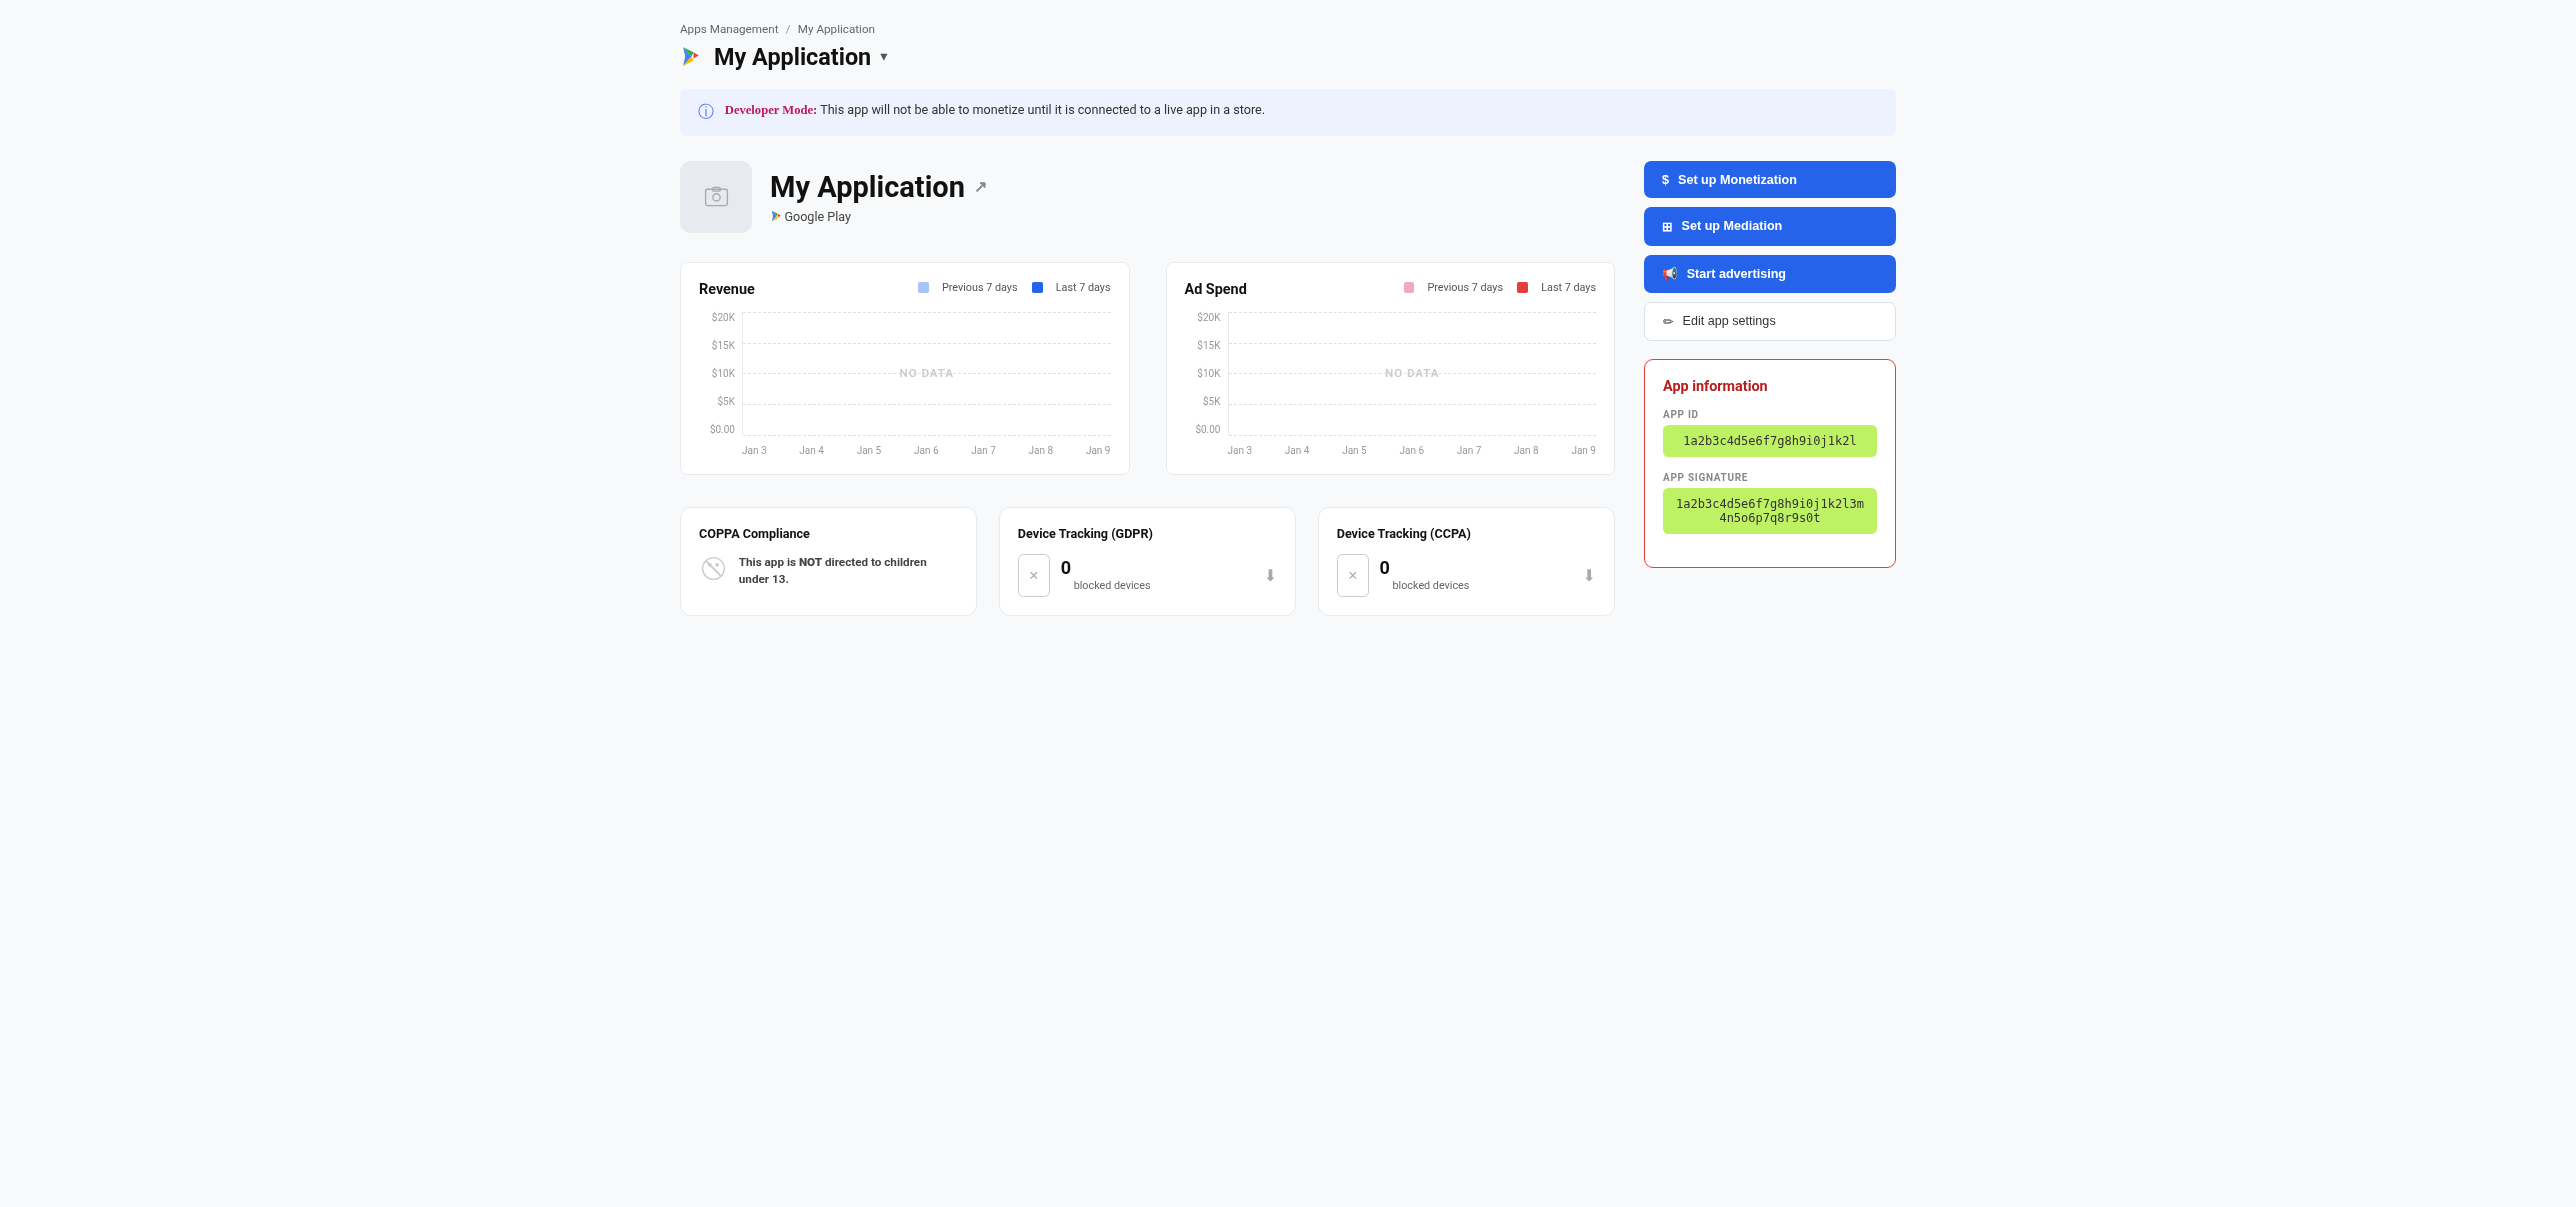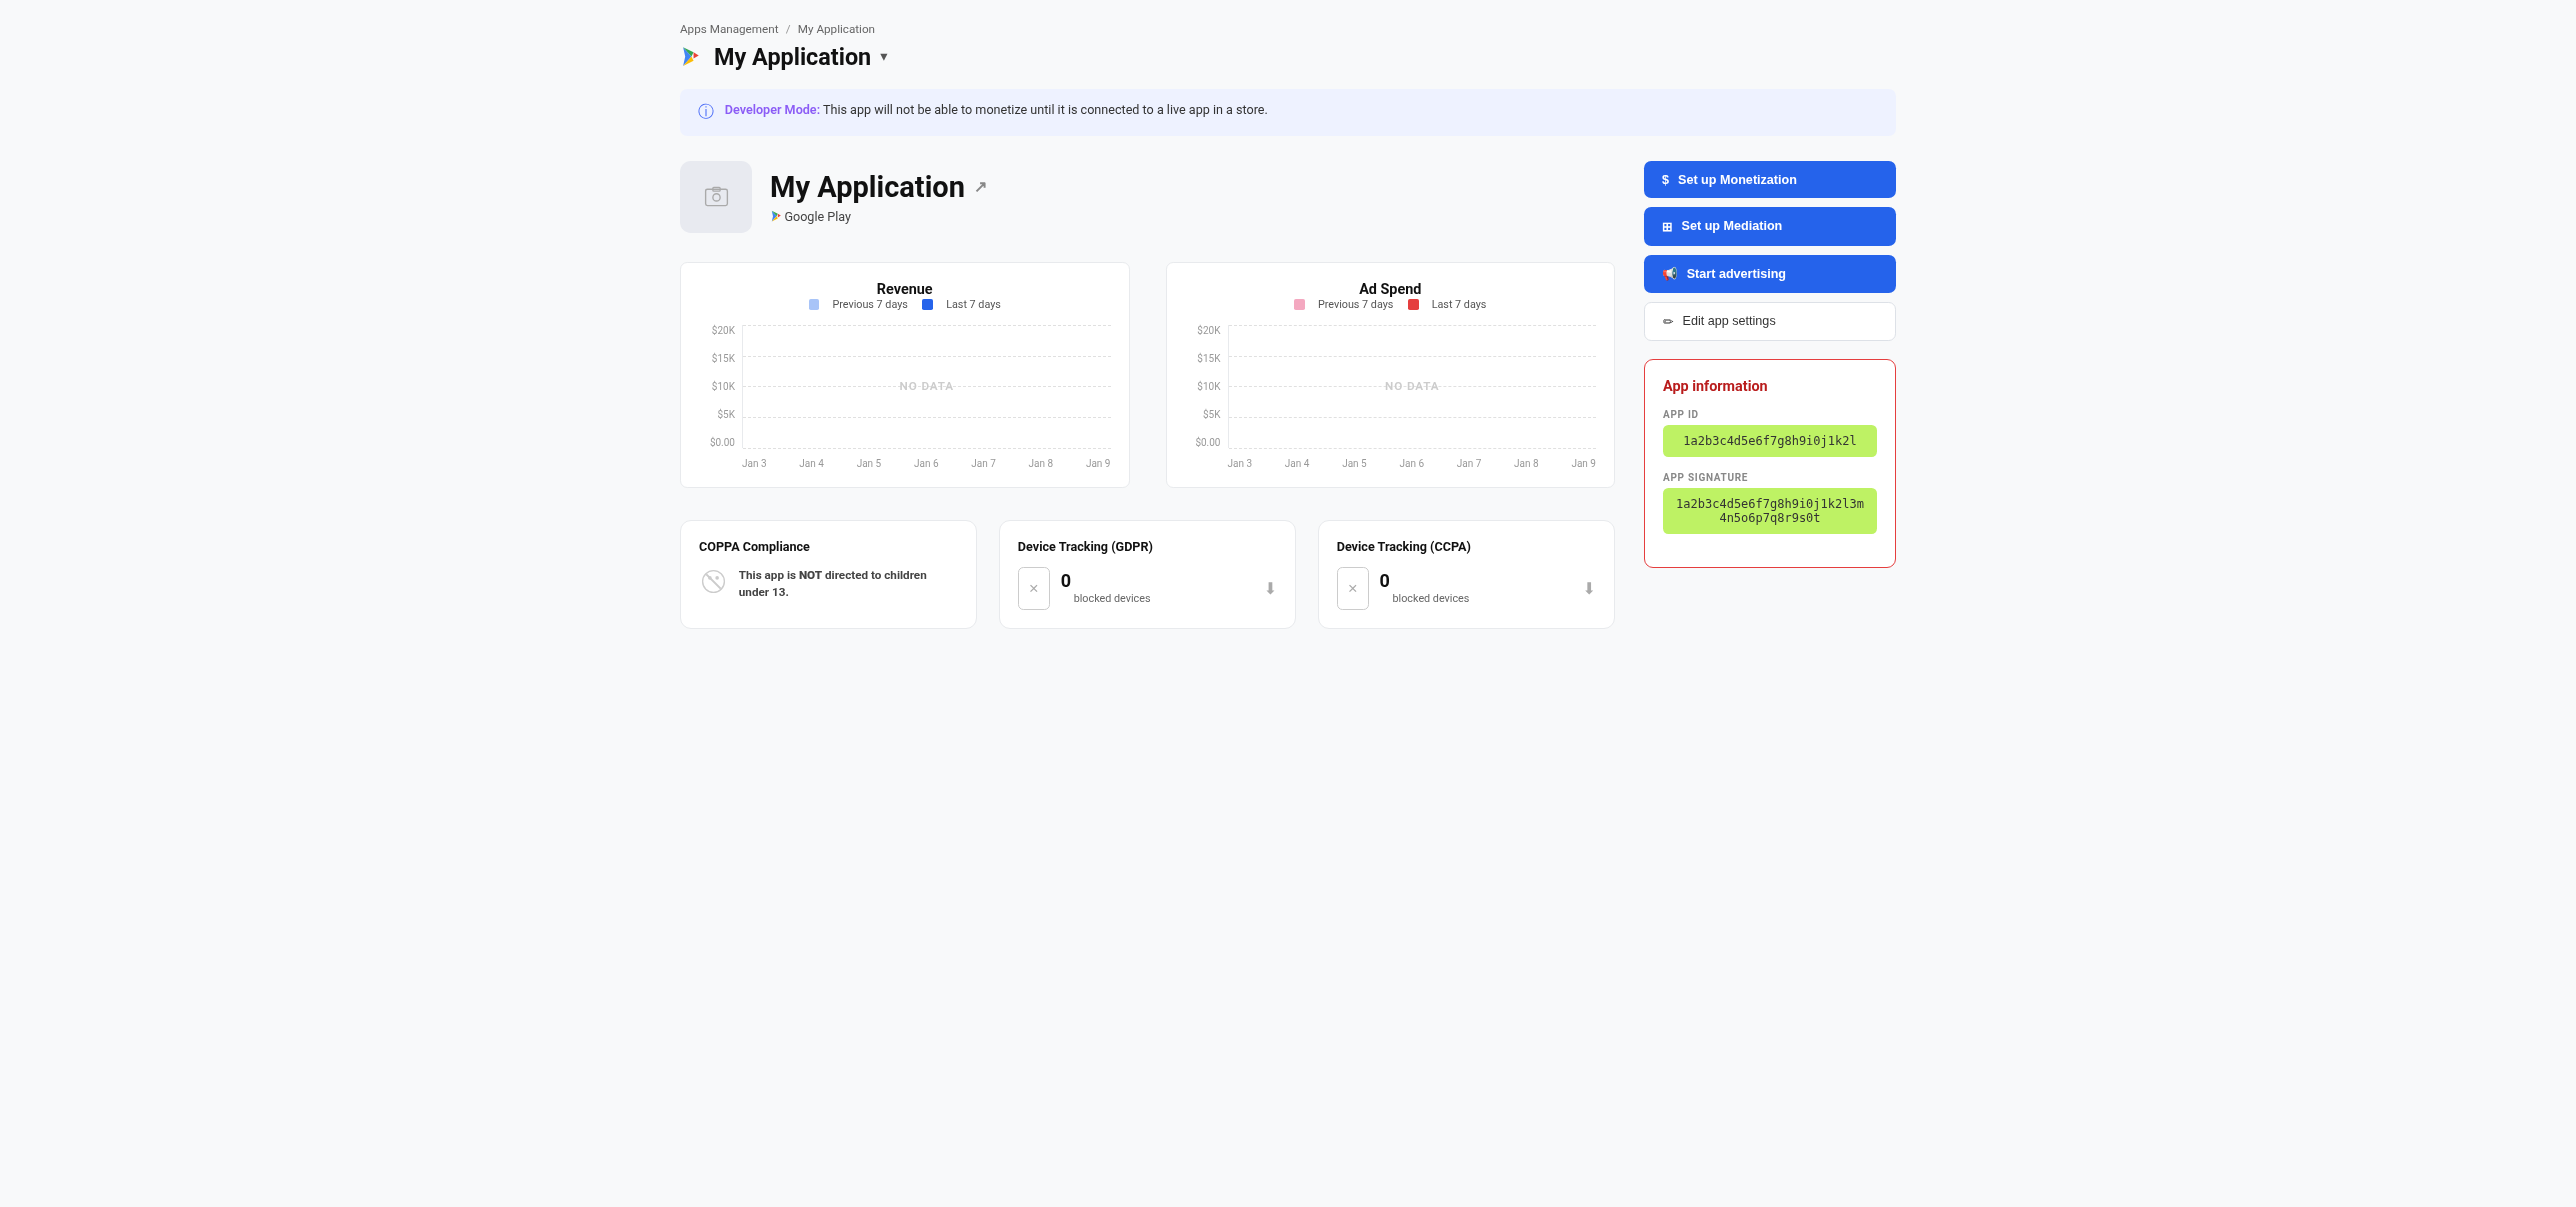--- a/index.html
+++ b/index.html
@@ -64,22 +64,23 @@
       font-size: 16px;
       flex-shrink: 0;
       margin-top: 0.9px;
     }
     .dev-banner-text {
       font-size: 12.6px;
       color: #333;
       line-height: 1.5;
     }
     .dev-banner-text strong {
-      color: #8b5cf6;
+      color: #be185d;
       font-weight: 600;
+      font-family: Liberation Serif, serif;
     }
     
     .main-content {
       display: flex;
       gap: 29px;
       align-items: flex-start;
     }
     .left-panel {
       flex: 1;
       min-width: 0;
@@ -136,24 +137,23 @@
       margin-bottom: 32px;
     }
     .chart-container {
       background: #fff;
       border-radius: 7.2px;
       padding: 18px;
       border: 0.9px solid #e8eaed;
     }
     .chart-header {
       display: flex;
-      align-items: center;
+      align-items: flex-start;
       justify-content: space-between;
       margin-bottom: 14.4px;
-      flex-direction: column;
     }
     .chart-title {
       font-size: 14.4px;
       font-weight: 700;
       color: #111;
     }
     .legend-group {
       display: flex;
       align-items: center;
       gap: 14.4px;

